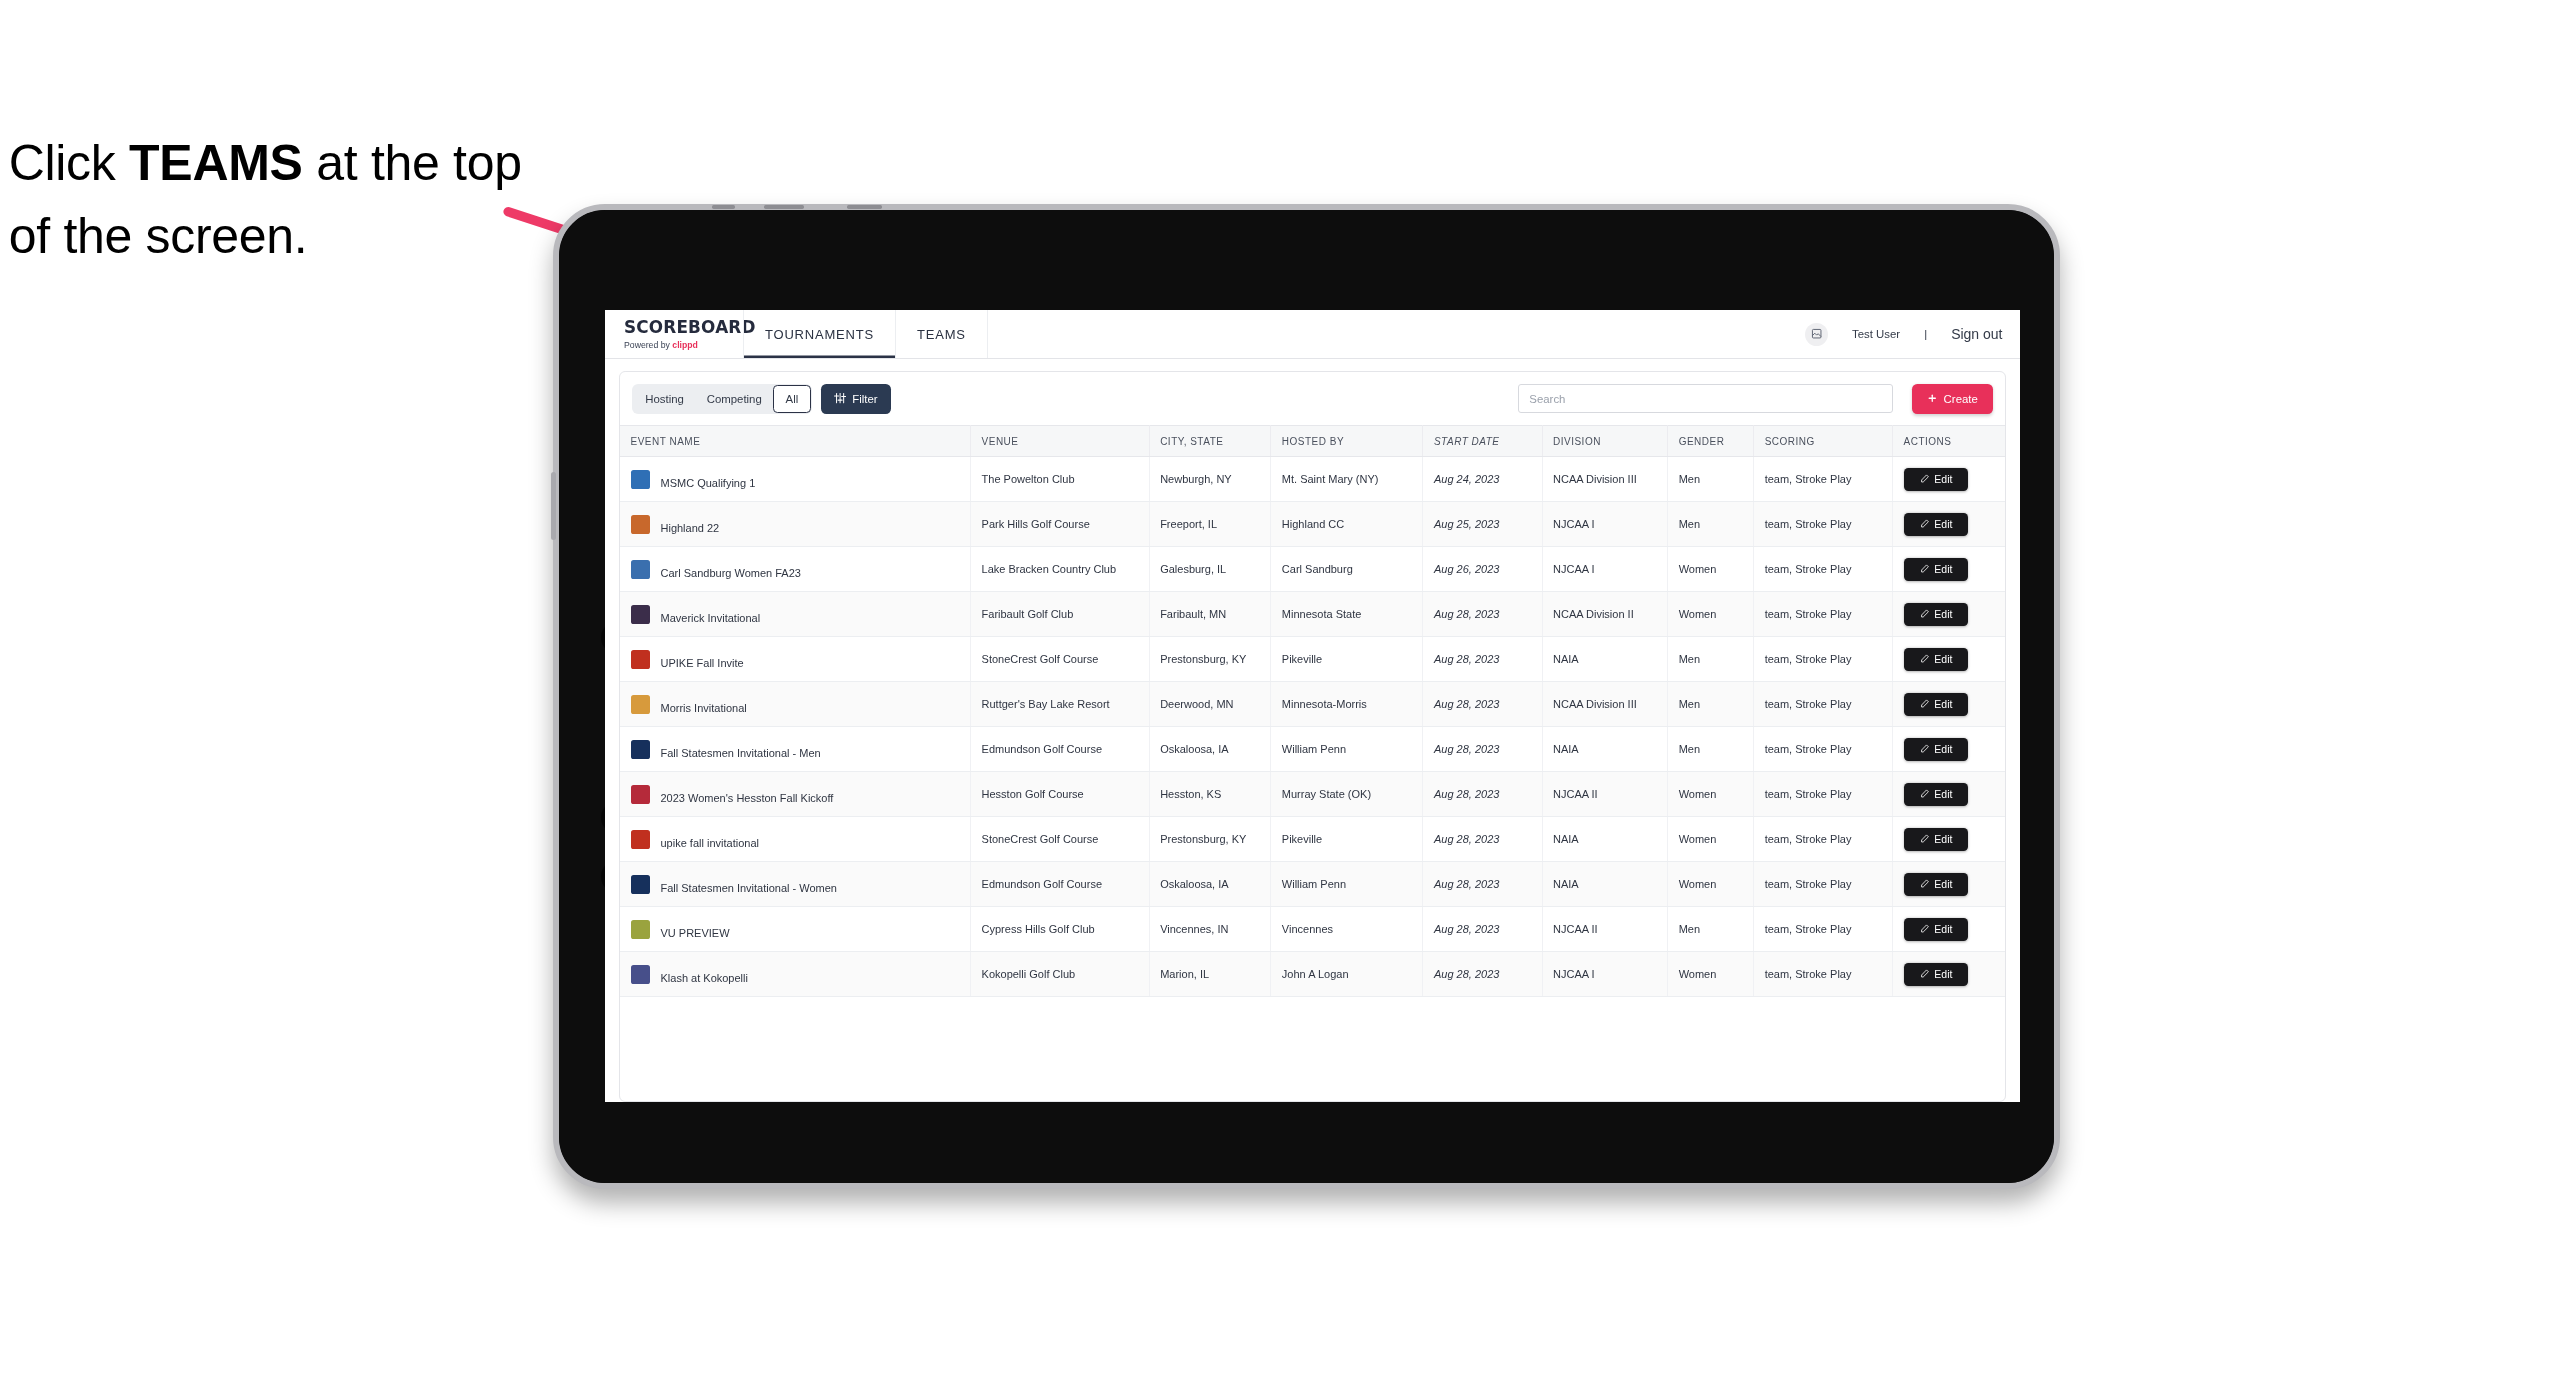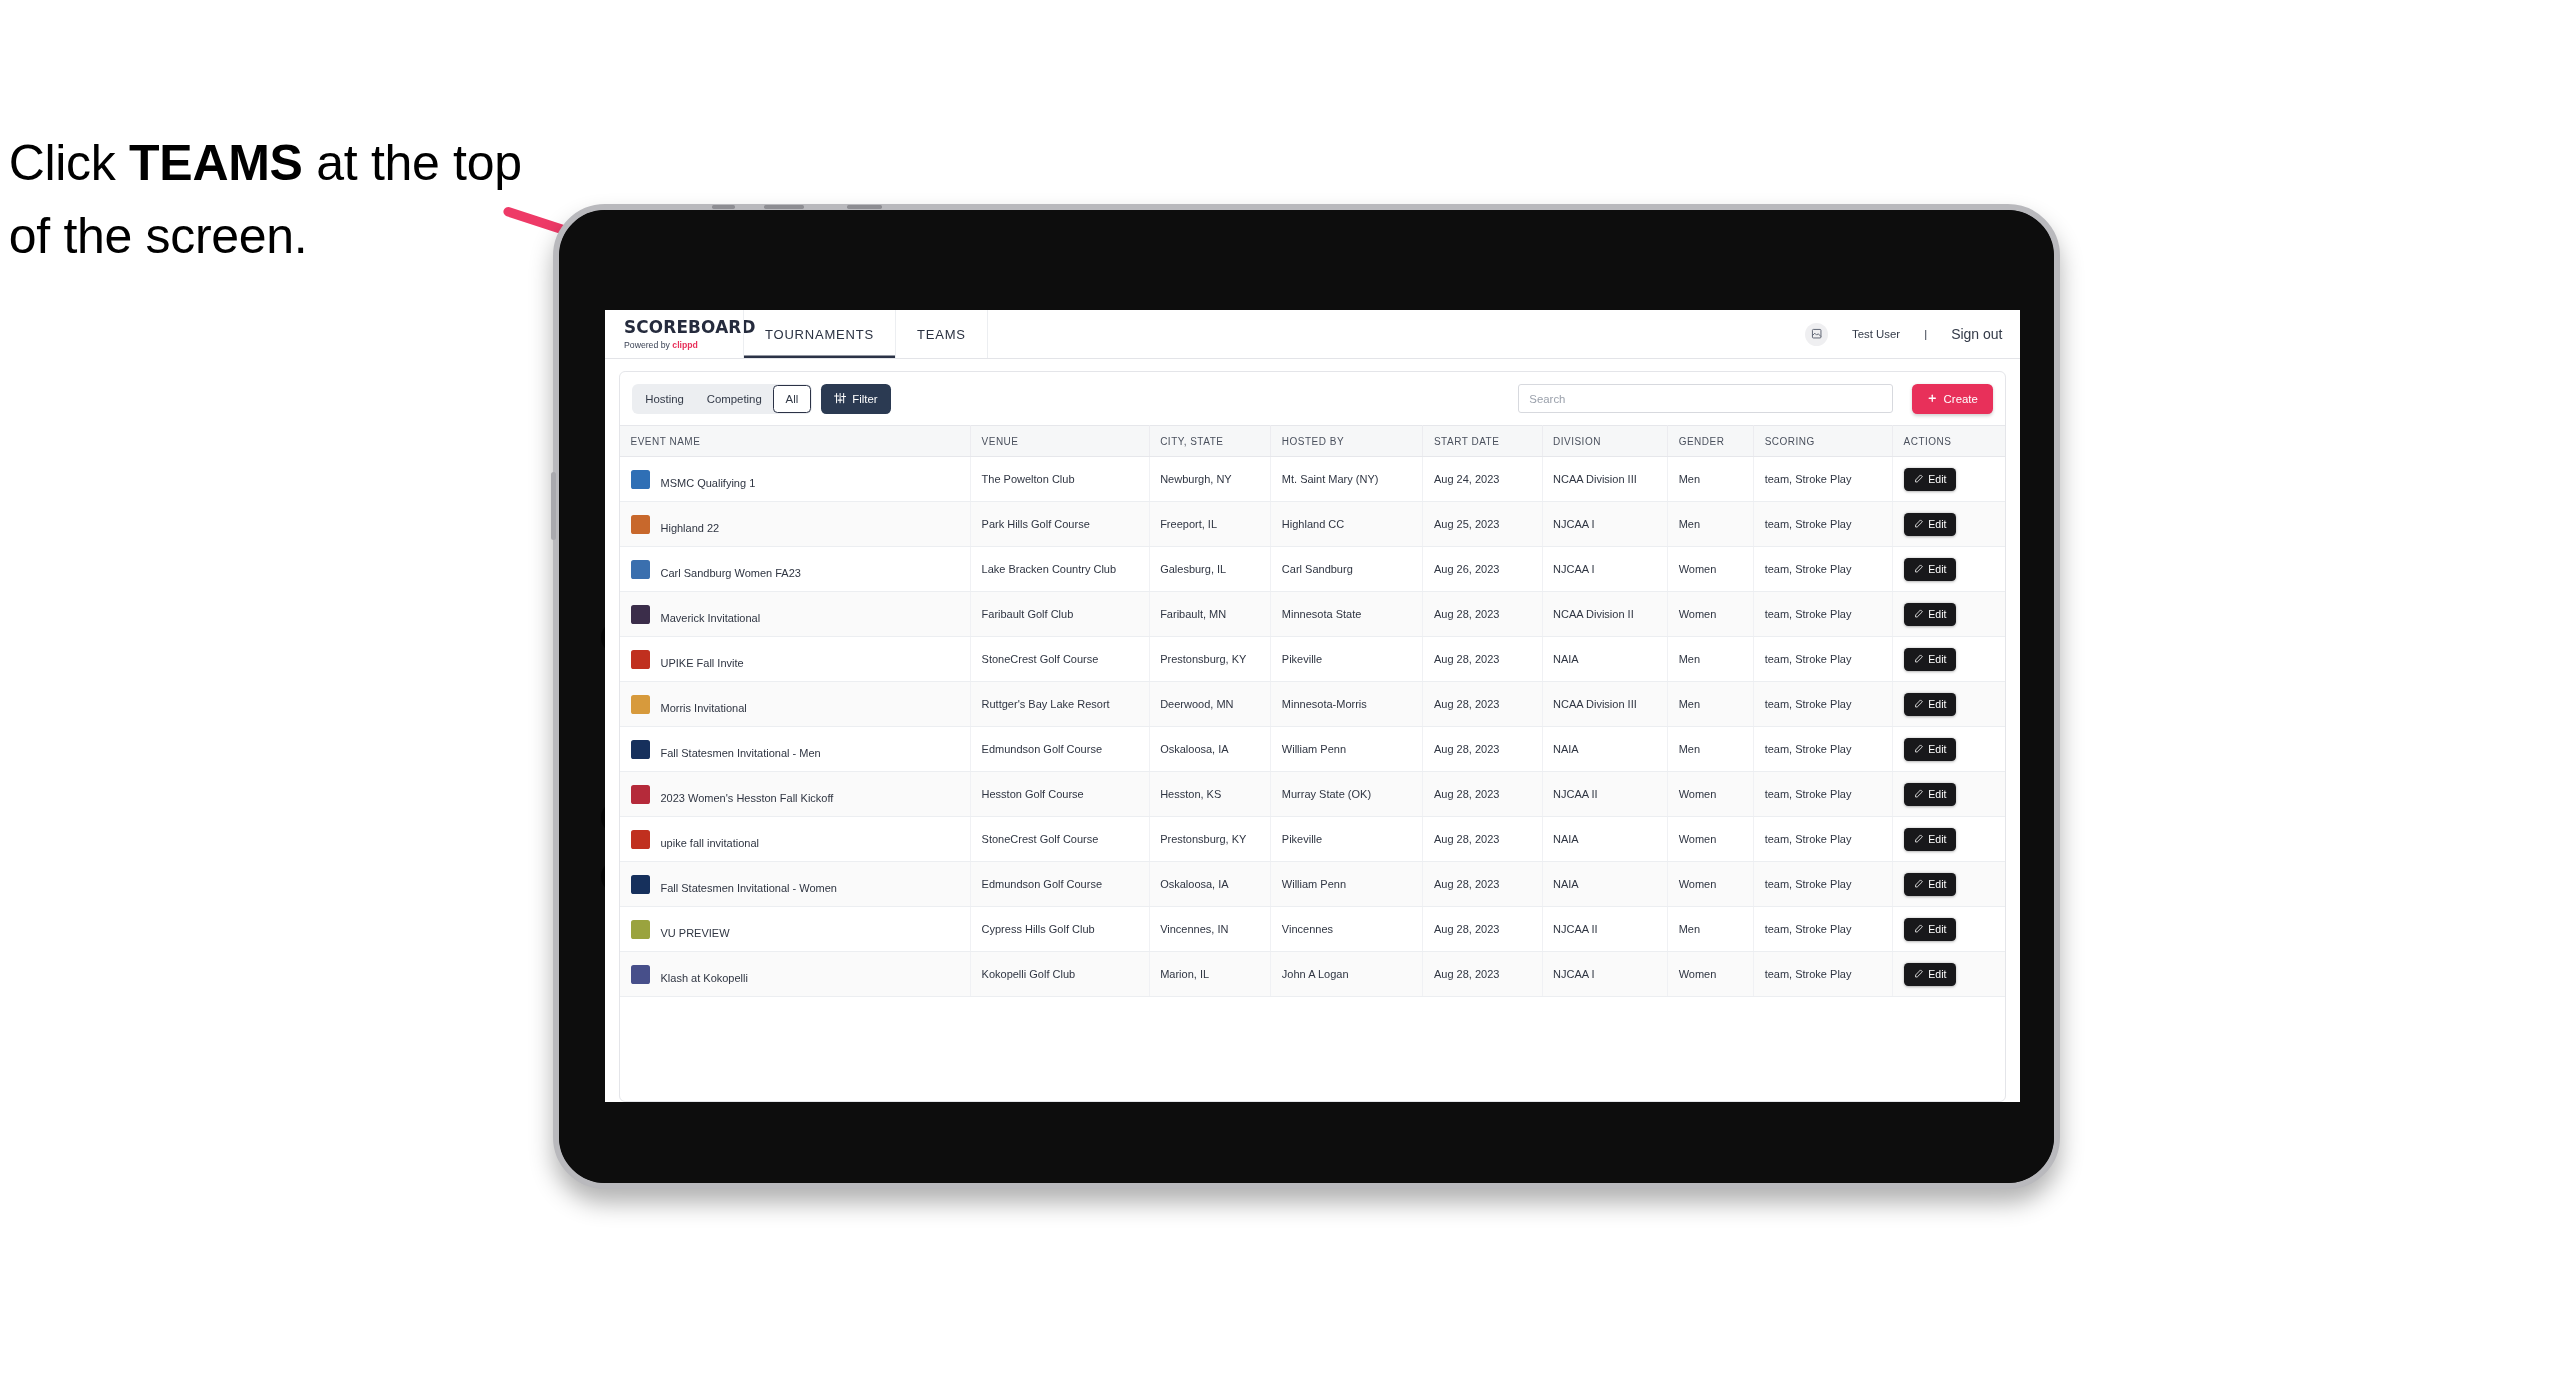--- a/index.html
+++ b/index.html
@@ -132,27 +132,27 @@
     font-size: 11px; color:#2f3542; padding: 10.5px 10.5px;
     border-bottom:0.9px solid #eceef1; border-right:0.9px solid #f0f1f4;
     white-space:nowrap; overflow:hidden; text-overflow:ellipsis;
   }
   tbody td:last-child { border-right:none; }
   tbody tr:nth-child(even) { background:#fafafa; }
   .name-cell { display:flex; align-items:flex-end; gap: 11px; }
   .logo { width: 19px; height: 19px; flex: 0 0 19px; border-radius:2.6px; }
   .edit-btn {
     background:#18181b; color:#fff; border:none; border-radius:4.4px;
-    font-size:10.5px; height:23px; padding: 0 10px; cursor:pointer;
+    font-size:10.5px; height:23px; padding: 0 16px; cursor:pointer;
     display:inline-flex; align-items:center; gap:5.2px;
     font-family:"Liberation Sans", sans-serif; box-shadow: 0 0.9px 2.6px rgba(0,0,0,.3);
   }
   .col-name { width: 26.5%; } .col-venue { width: 13.5%; }
   .col-city { width: 9.2%; }  .col-host  { width: 11.5%; }
-  .col-date { width: 9%; }    .col-div   { width: 9.5%; }
+  .col-date { width: 9%; font-style: italic; }    .col-div   { width: 9.5%; }
   .col-gen  { width: 6.5%; }  .col-score { width: 10.5%; }
   .col-act  { width: 8.5%; }
 </style>
 </head>
 <body>
 
 <div id="stage">
 
   <div class="caption">
     <span>Click </span><b>TEAMS</b><span> at the top of the screen.</span>

